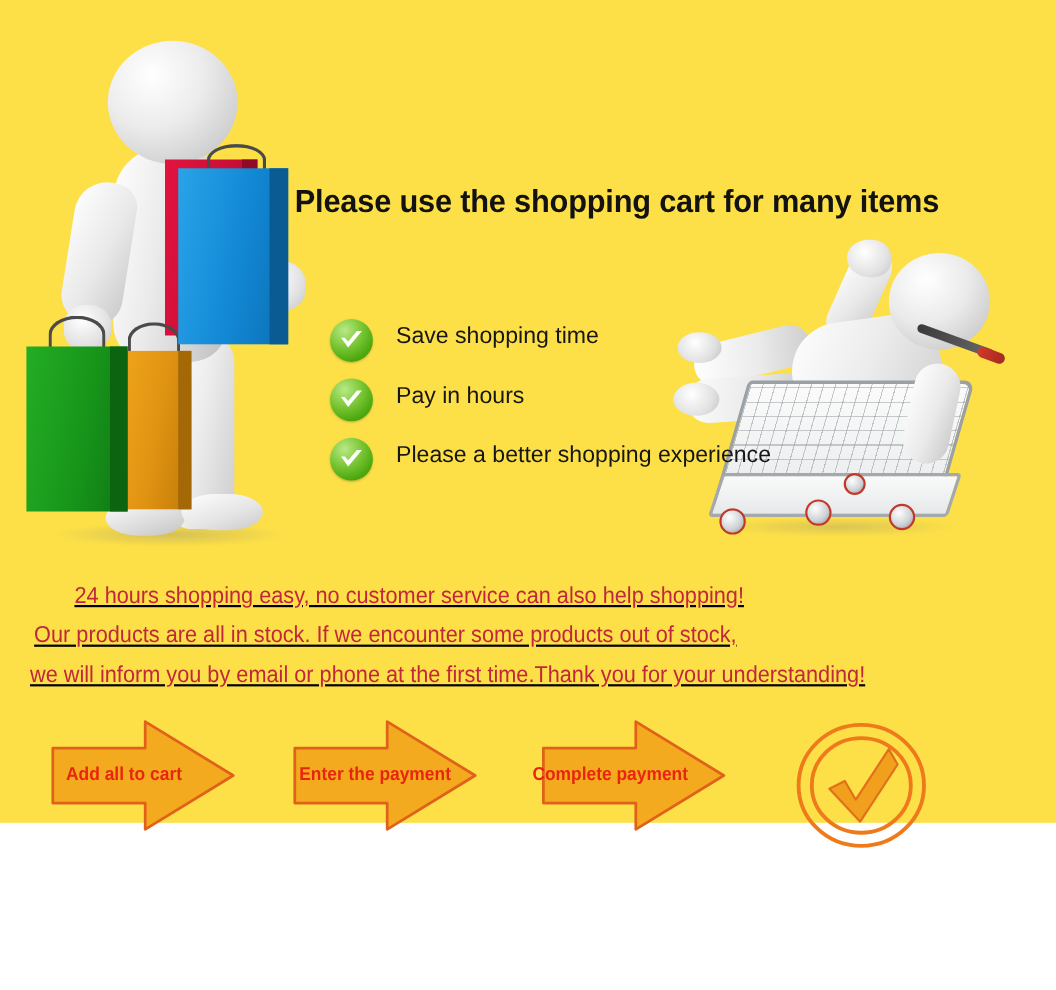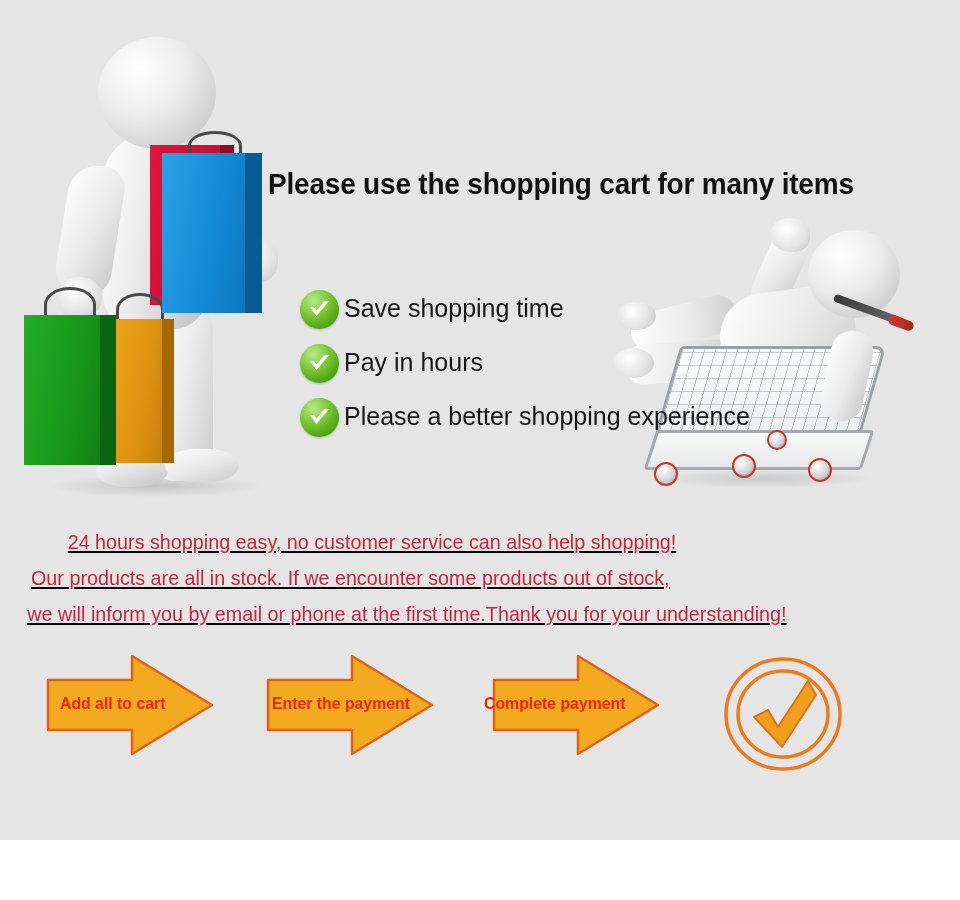--- a/index.html
+++ b/index.html
@@ -1,21 +1,21 @@
 <!DOCTYPE html>
 <html><head>
 <meta charset="utf-8">
 <style>
   html,body{margin:0;padding:0;}
   body{
     width:960px;height:900px;background:#ffffff;
     font-family:"Liberation Sans",sans-serif;
     overflow:hidden;position:relative;
   }
-  #page{position:relative;width:960px;height:840px;background:#e5e5e5;}
+  #page{position:relative;width:960px;height:748px;background:#fde047;}
 
   
   #hero{position:absolute;left:0;top:0;width:960px;height:510px;}
 
   
   .shopper{position:absolute;left:10px;top:25px;width:285px;height:460px;}
   .sh-head{position:absolute;left:88px;top:12px;width:118px;height:112px;border-radius:50%;
     background:radial-gradient(circle at 34% 28%,#ffffff 0%,#ececec 42%,#cfcfcf 78%,#b4b4b4 100%);}
   .sh-torso{position:absolute;left:93px;top:108px;width:104px;height:196px;border-radius:48px 48px 34px 34px;
     background:linear-gradient(100deg,#ffffff 0%,#ebebeb 40%,#d2d2d2 76%,#bdbdbd 100%);}
@@ -67,21 +67,21 @@
     font-size:29px;font-weight:bold;color:#121212;letter-spacing:-.2px;
     white-space:nowrap;transform:scaleX(.965);transform-origin:left center;}
 
   
   .bullets{position:absolute;left:300px;top:288px;}
   .bullet{position:relative;height:54px;}
   .badge{position:absolute;left:0;top:2px;width:39px;height:39px;border-radius:50%;
     background:radial-gradient(circle at 34% 26%,#b8e986 0%,#7fc93a 38%,#4da90f 72%,#3b8f0a 100%);
     box-shadow:0 1px 2px rgba(0,0,0,.22);}
   .badge svg{position:absolute;left:7px;top:8px;}
-  .bullet .txt{position:absolute;left:44px;top:6px;font-size:25px;color:#161616;white-space:nowrap;}
+  .bullet .txt{position:absolute;left:60px;top:6px;font-size:21px;color:#161616;white-space:nowrap;}
 
   
   .cart-scene{position:absolute;left:612px;top:218px;width:348px;height:282px;}
   .ct-basket{position:absolute;left:52px;top:128px;width:200px;height:108px;
     transform:skewX(-16deg);
     border:3px solid #9aa0a4;border-radius:4px 10px 6px 4px;
     background:
       repeating-linear-gradient(90deg,rgba(150,155,160,.55) 0 1px,rgba(255,255,255,0) 1px 11px),
       repeating-linear-gradient(0deg,rgba(150,155,160,.5) 0 1px,rgba(255,255,255,0) 1px 13px),
       linear-gradient(180deg,#fbfbfb,#e9ebec);}

